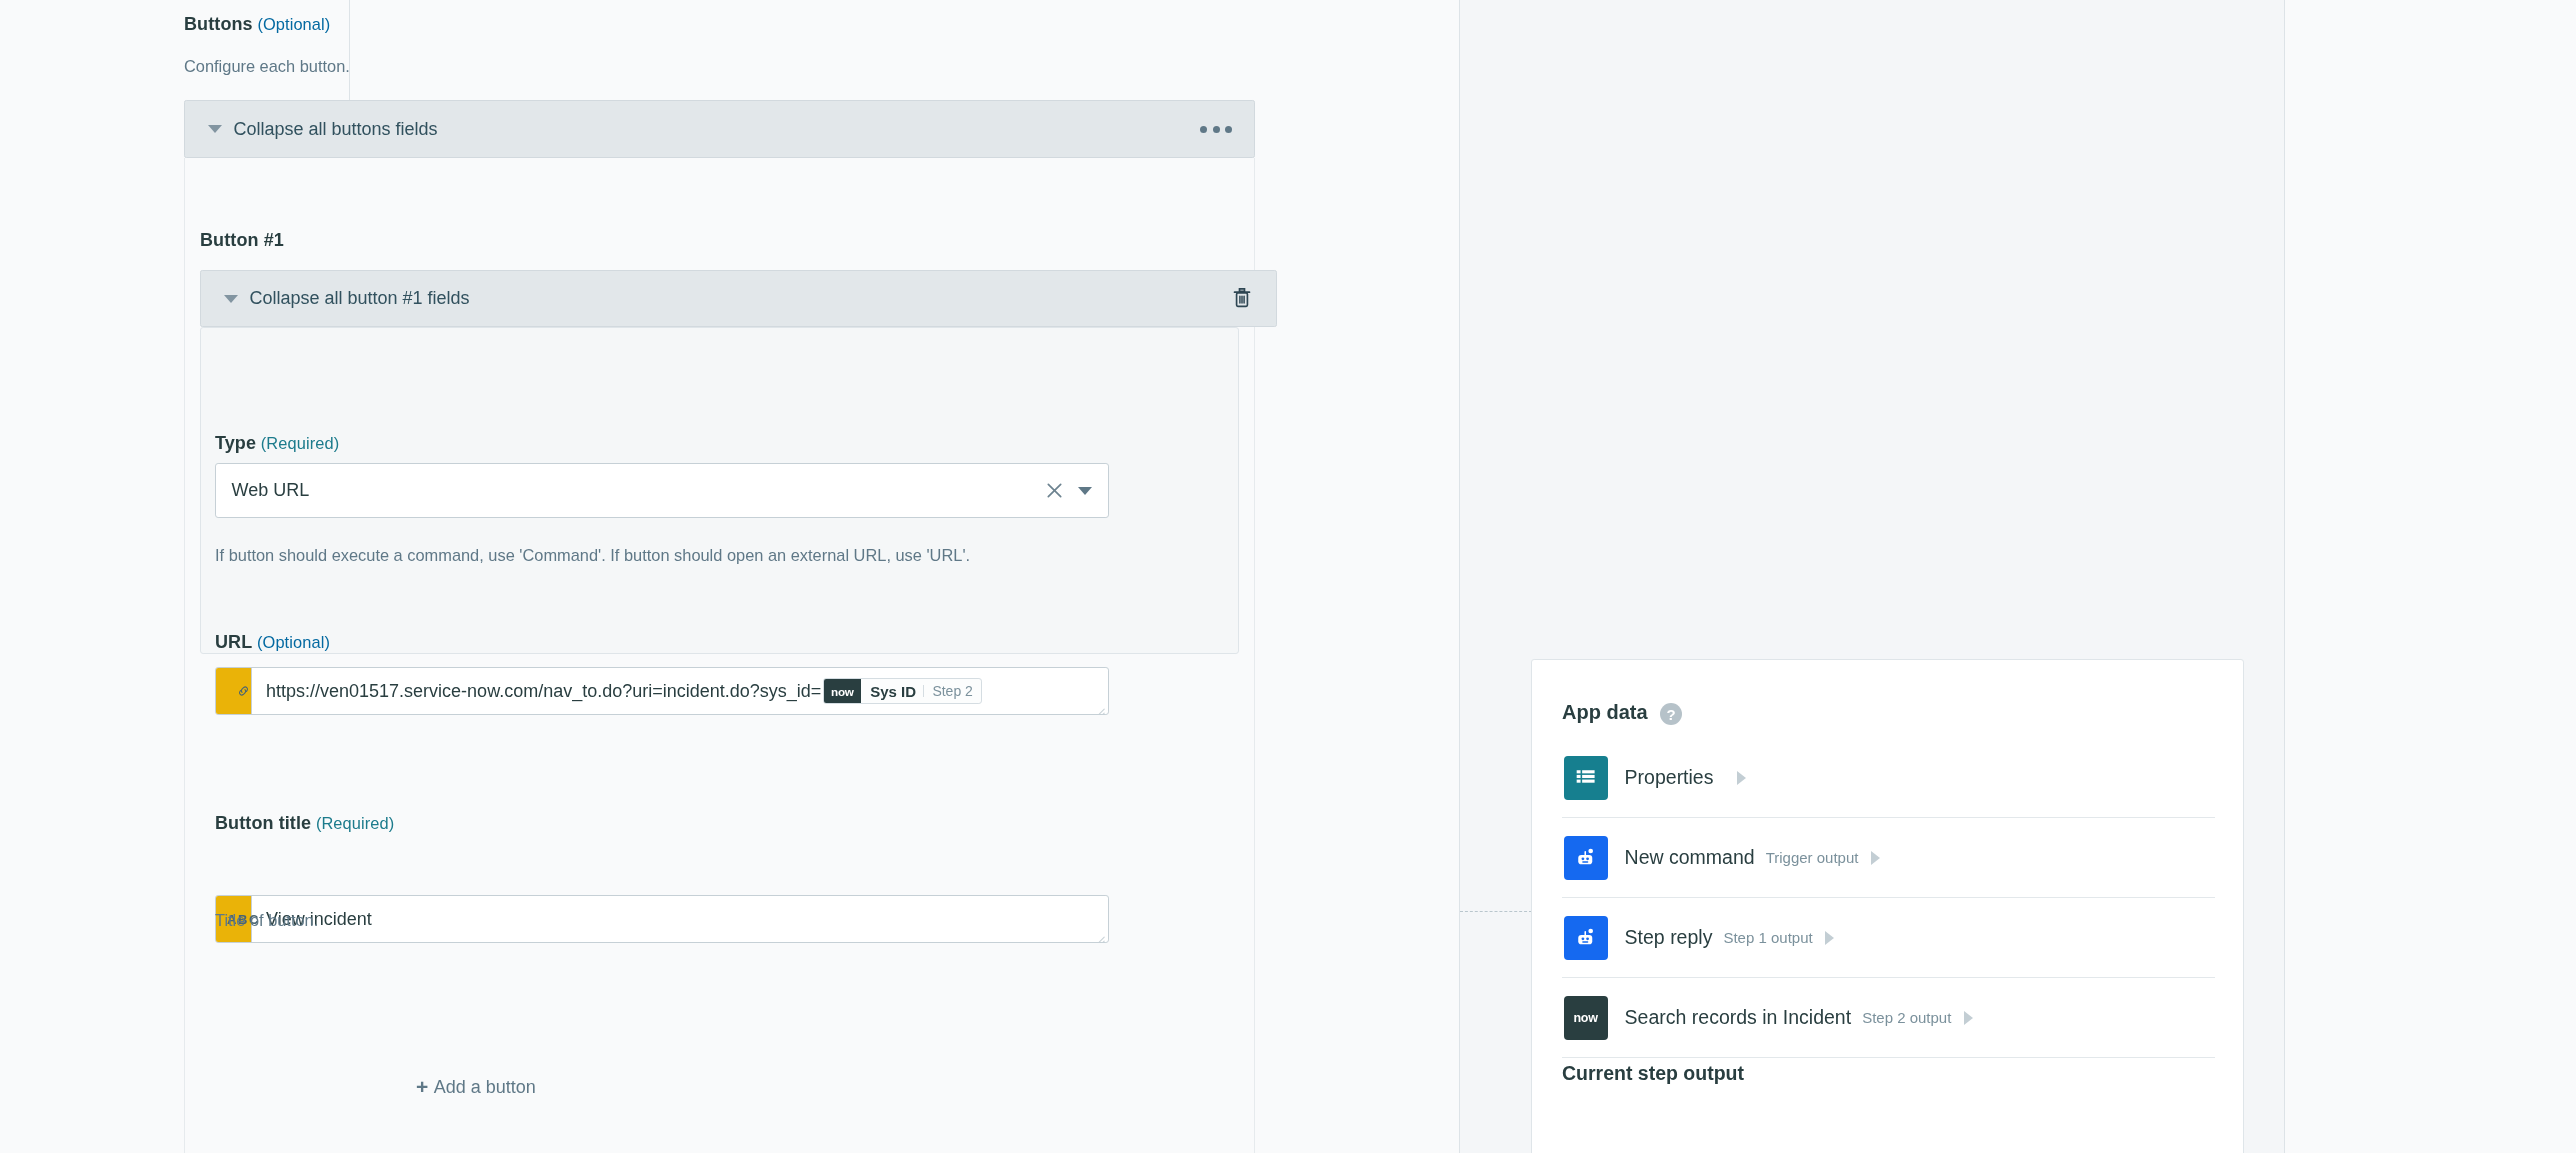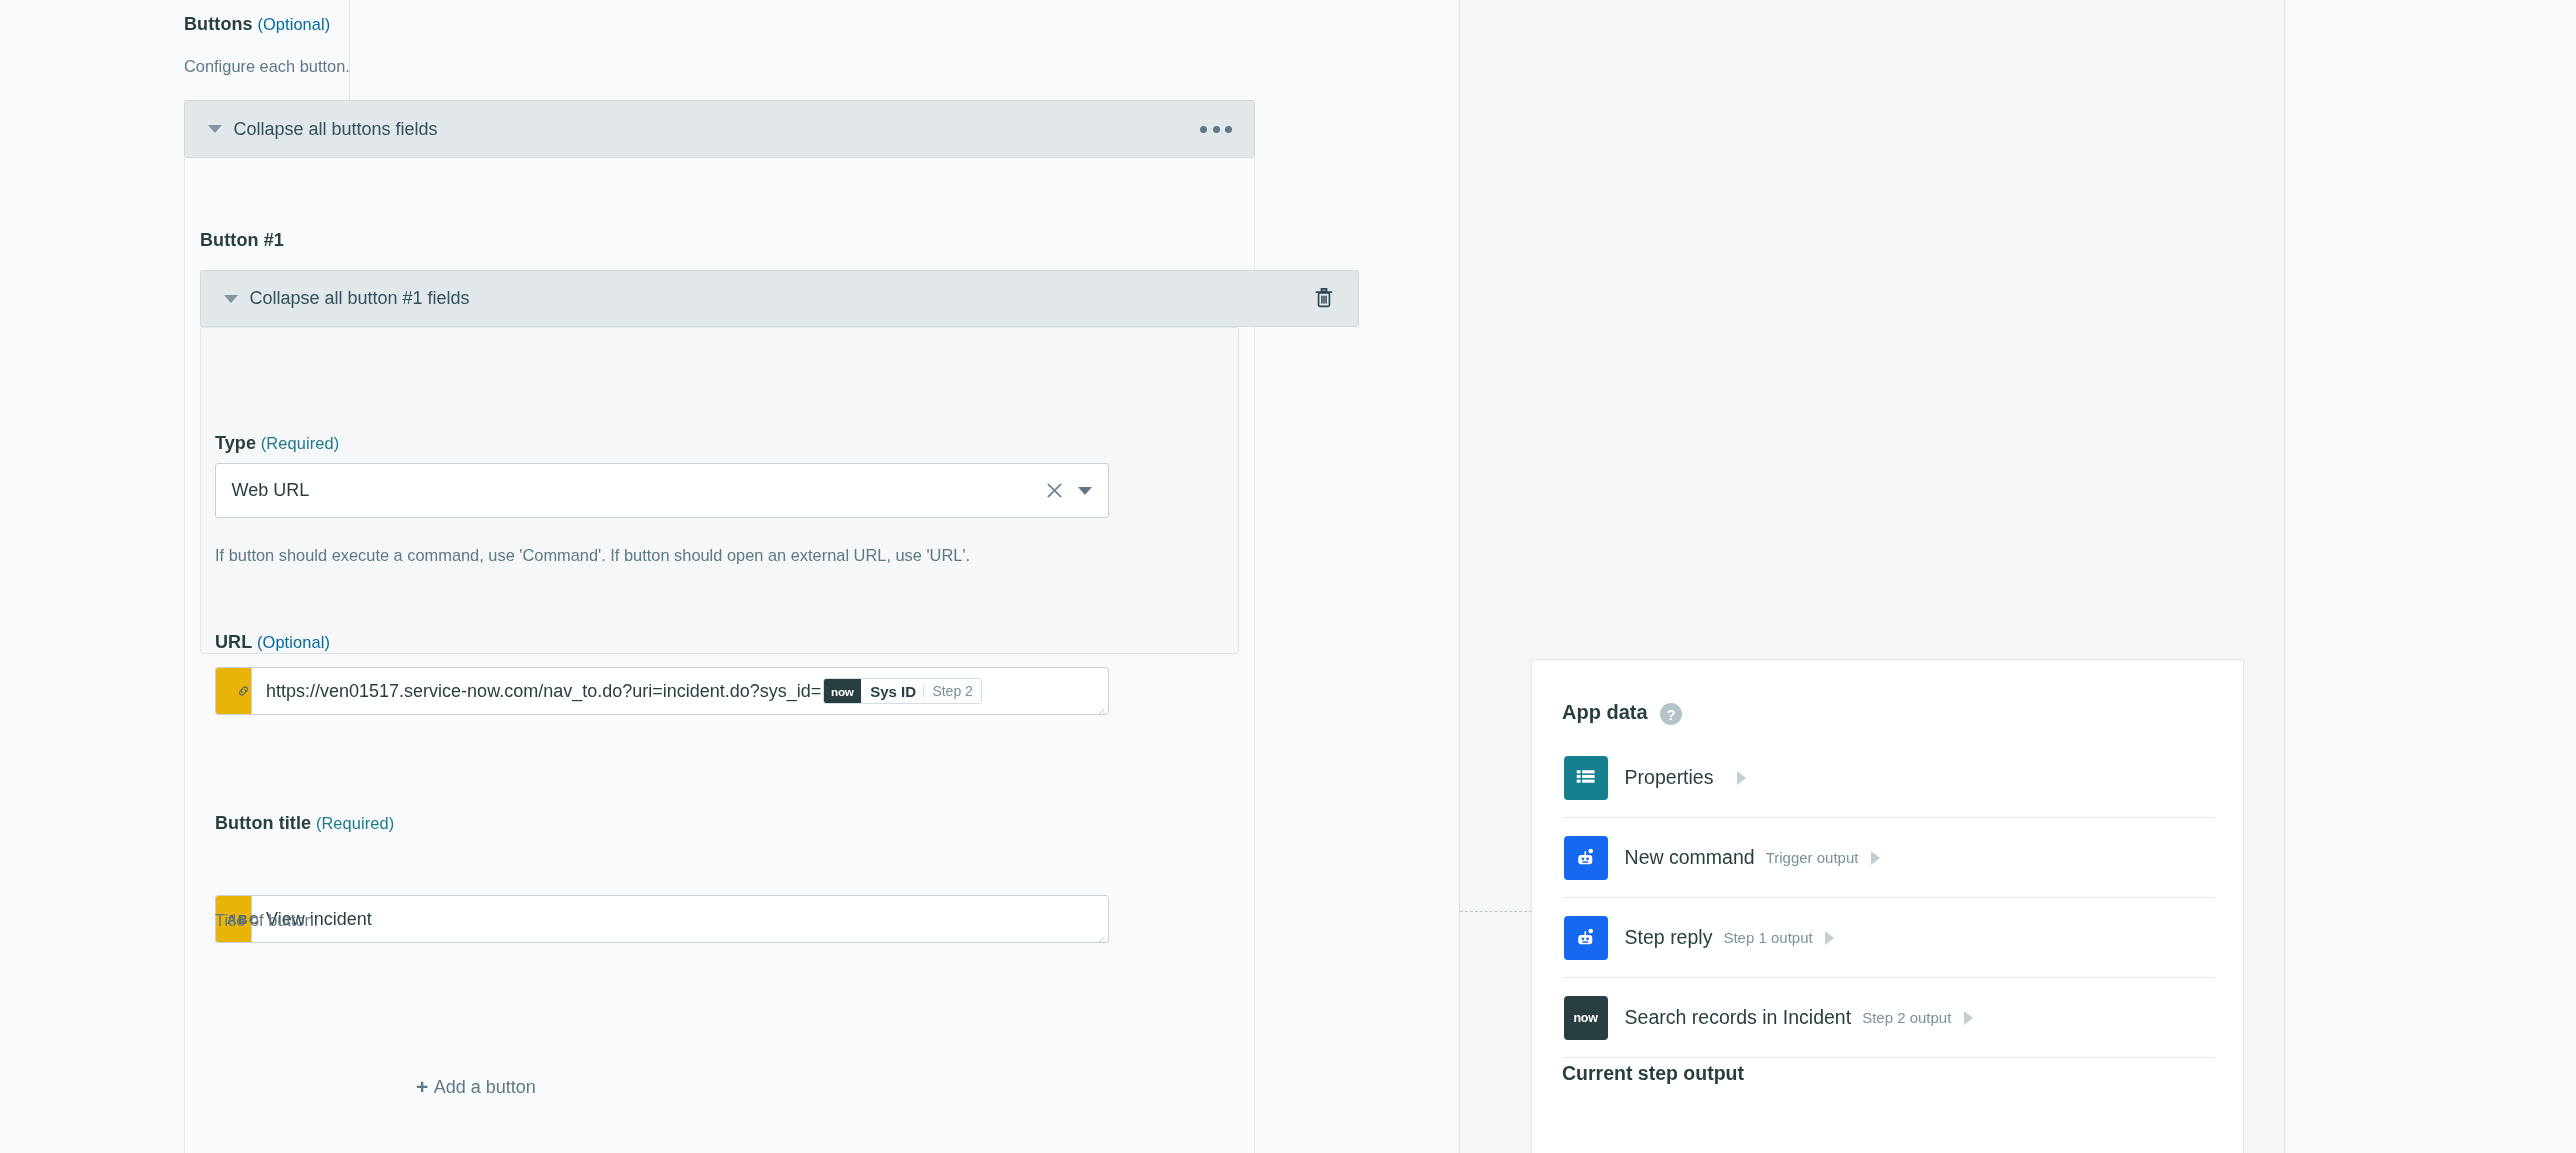--- a/index.html
+++ b/index.html
@@ -352,21 +352,21 @@
           <i></i>
           <i></i>
           <i></i>
         </span>
     </div>
 
     <div class="abs" style="left:-206px; top:158px; width:1071px; height:996px; background:#f9fafb; border-left:0.8px solid #e6eaed; border-right:0.8px solid #e6eaed;"></div>
 
     <div class="abs field-label" style="left:-190px; top:218px;margin-top:12px;">Button #1</div>
 
-    <div class="abs collapse-bar" style="left:-190px; top:270px; width:1159px; height:57px; padding:0 22px 0 23.4px;">
+    <div class="abs collapse-bar" style="left:-190px; top:270px; width:1077px; height:57px; padding:0 22px 0 23.4px;">
       <span class="caret"></span>
       <span class="bar-text">Collapse all button #1 fields</span>
       <span class="trash">
         <svg width="20" height="22" viewBox="0 0 24 26" fill="none">
           <path d="M9 2h6v3H9z" stroke="#2e4653" stroke-width="2"></path>
           <path d="M3 6h18" stroke="#2e4653" stroke-width="2" stroke-linecap="round"></path>
           <rect x="5.5" y="7" width="13" height="16" rx="1.5" stroke="#2e4653" stroke-width="2"></rect>
           <path d="M9.5 11v8M12 11v8M14.5 11v8" stroke="#2e4653" stroke-width="1.8" stroke-linecap="round"></path>
         </svg>
       </span>

